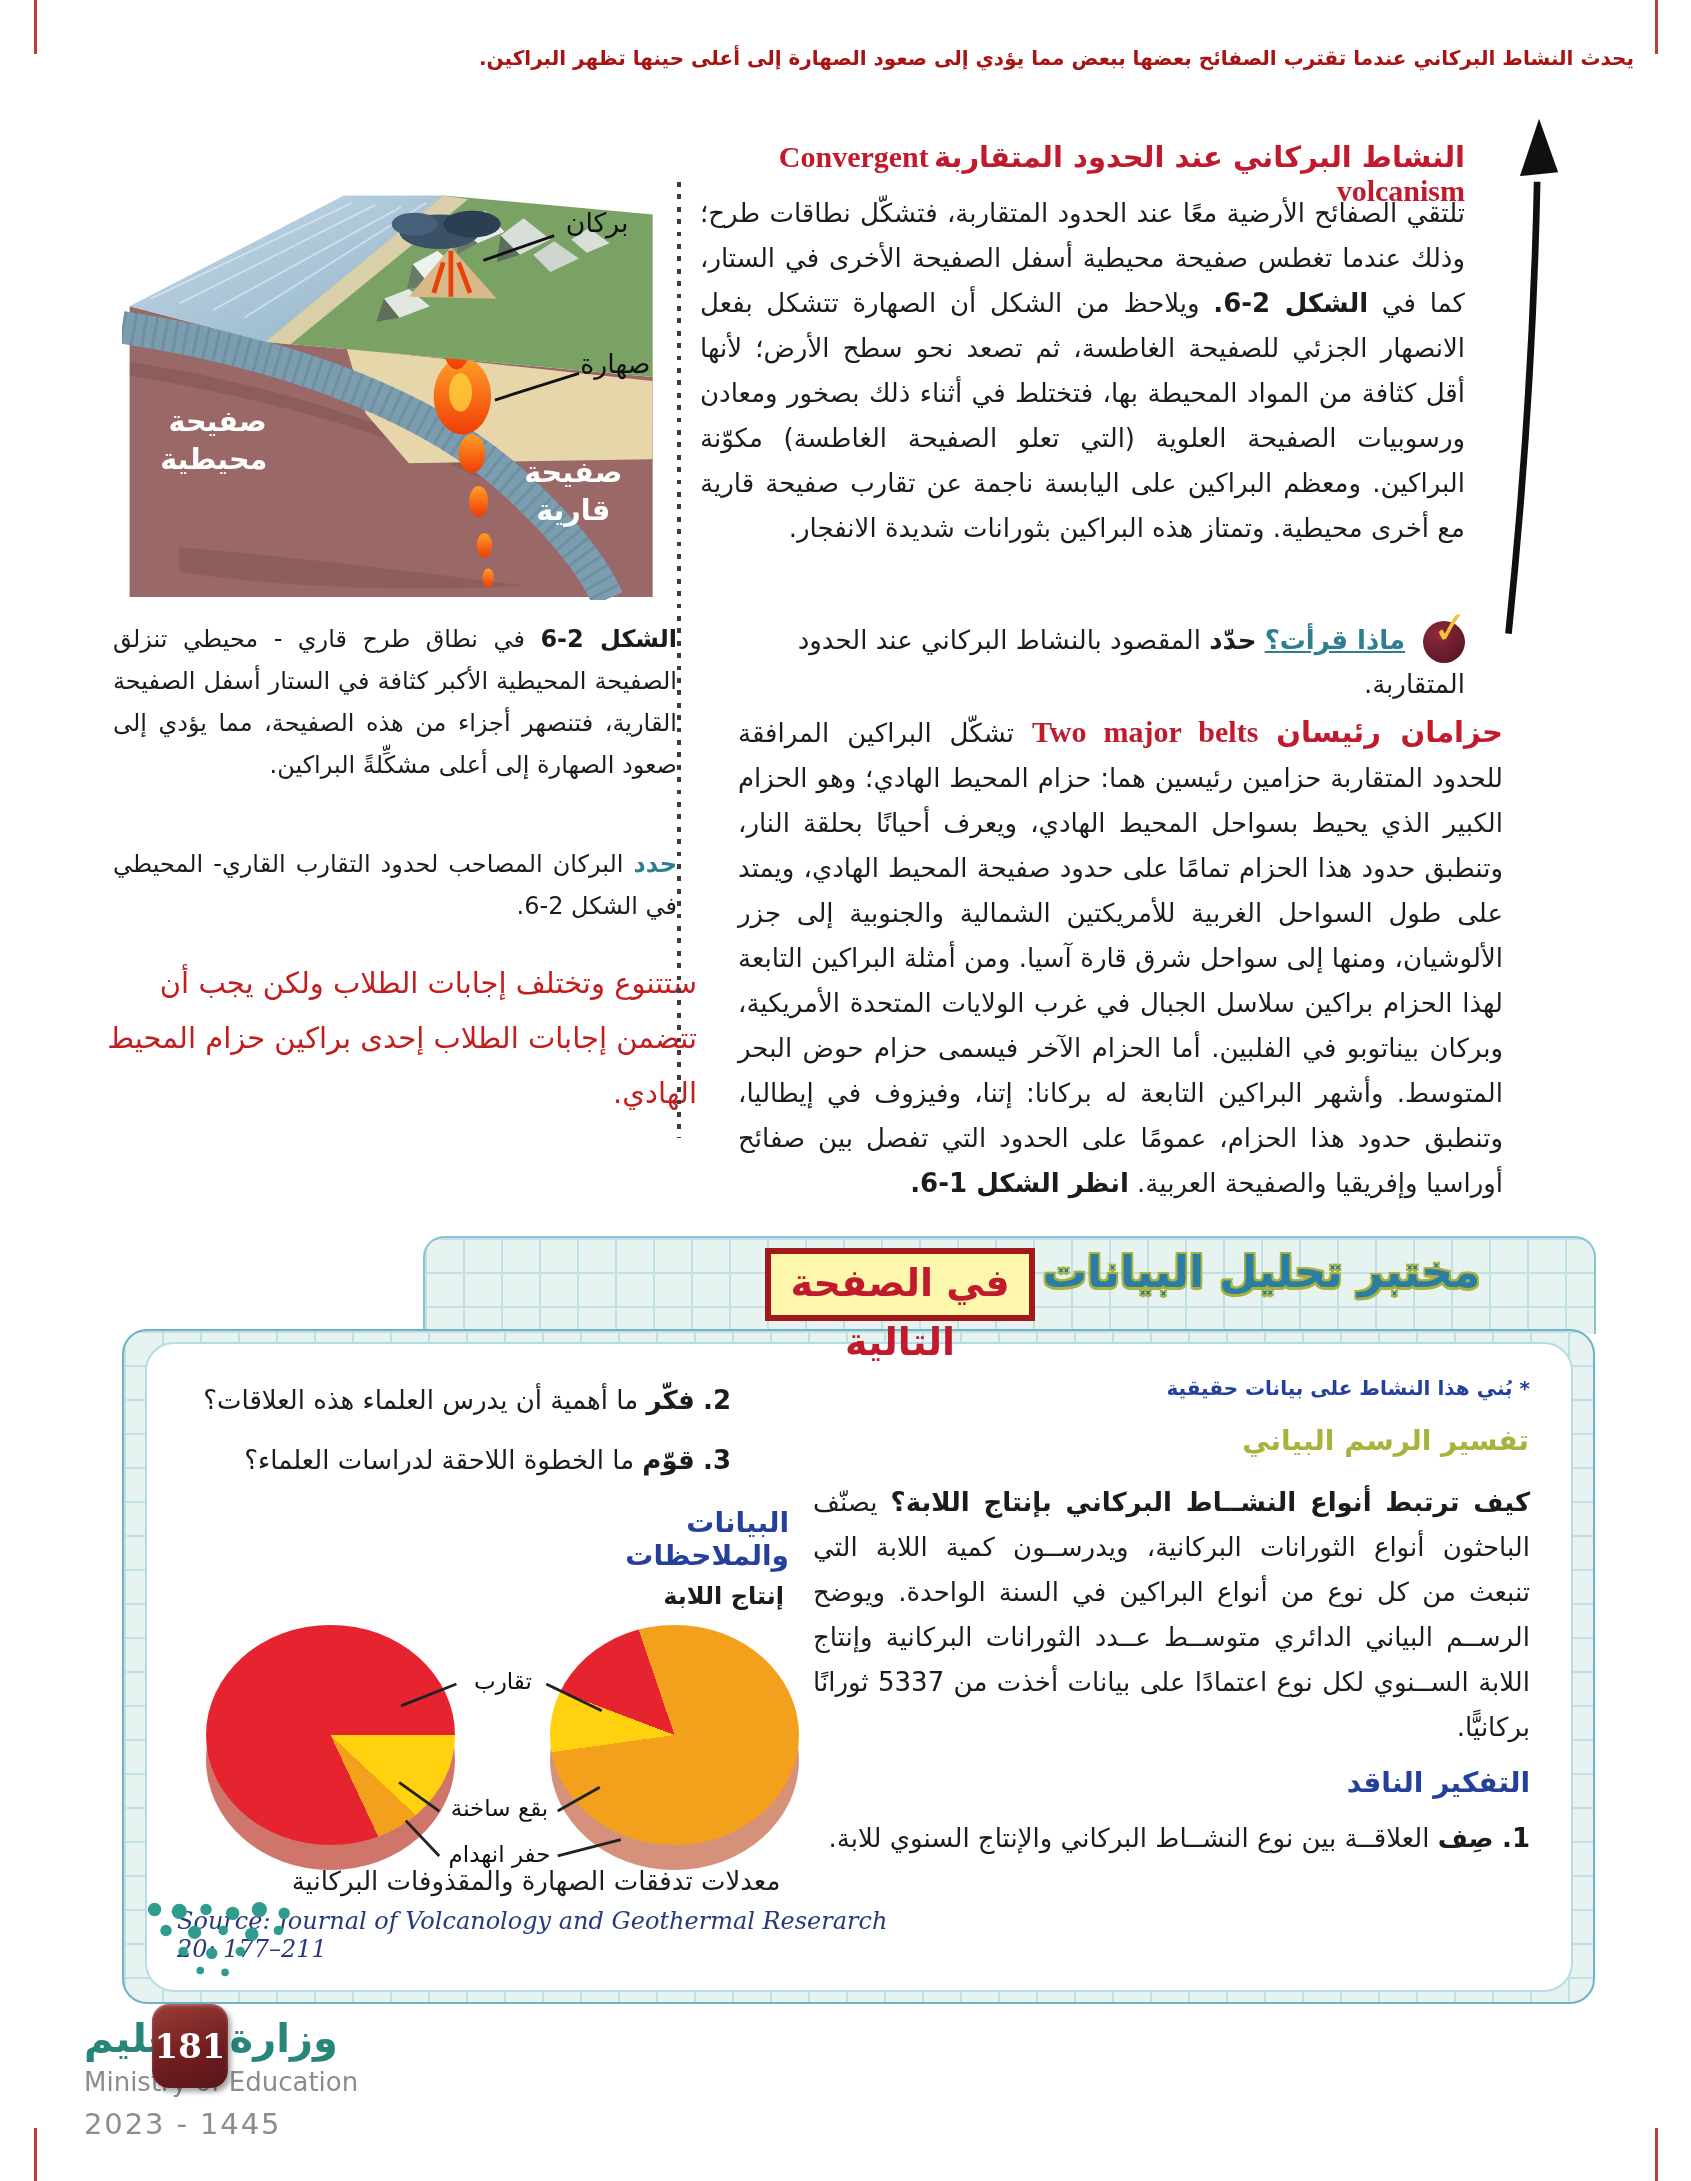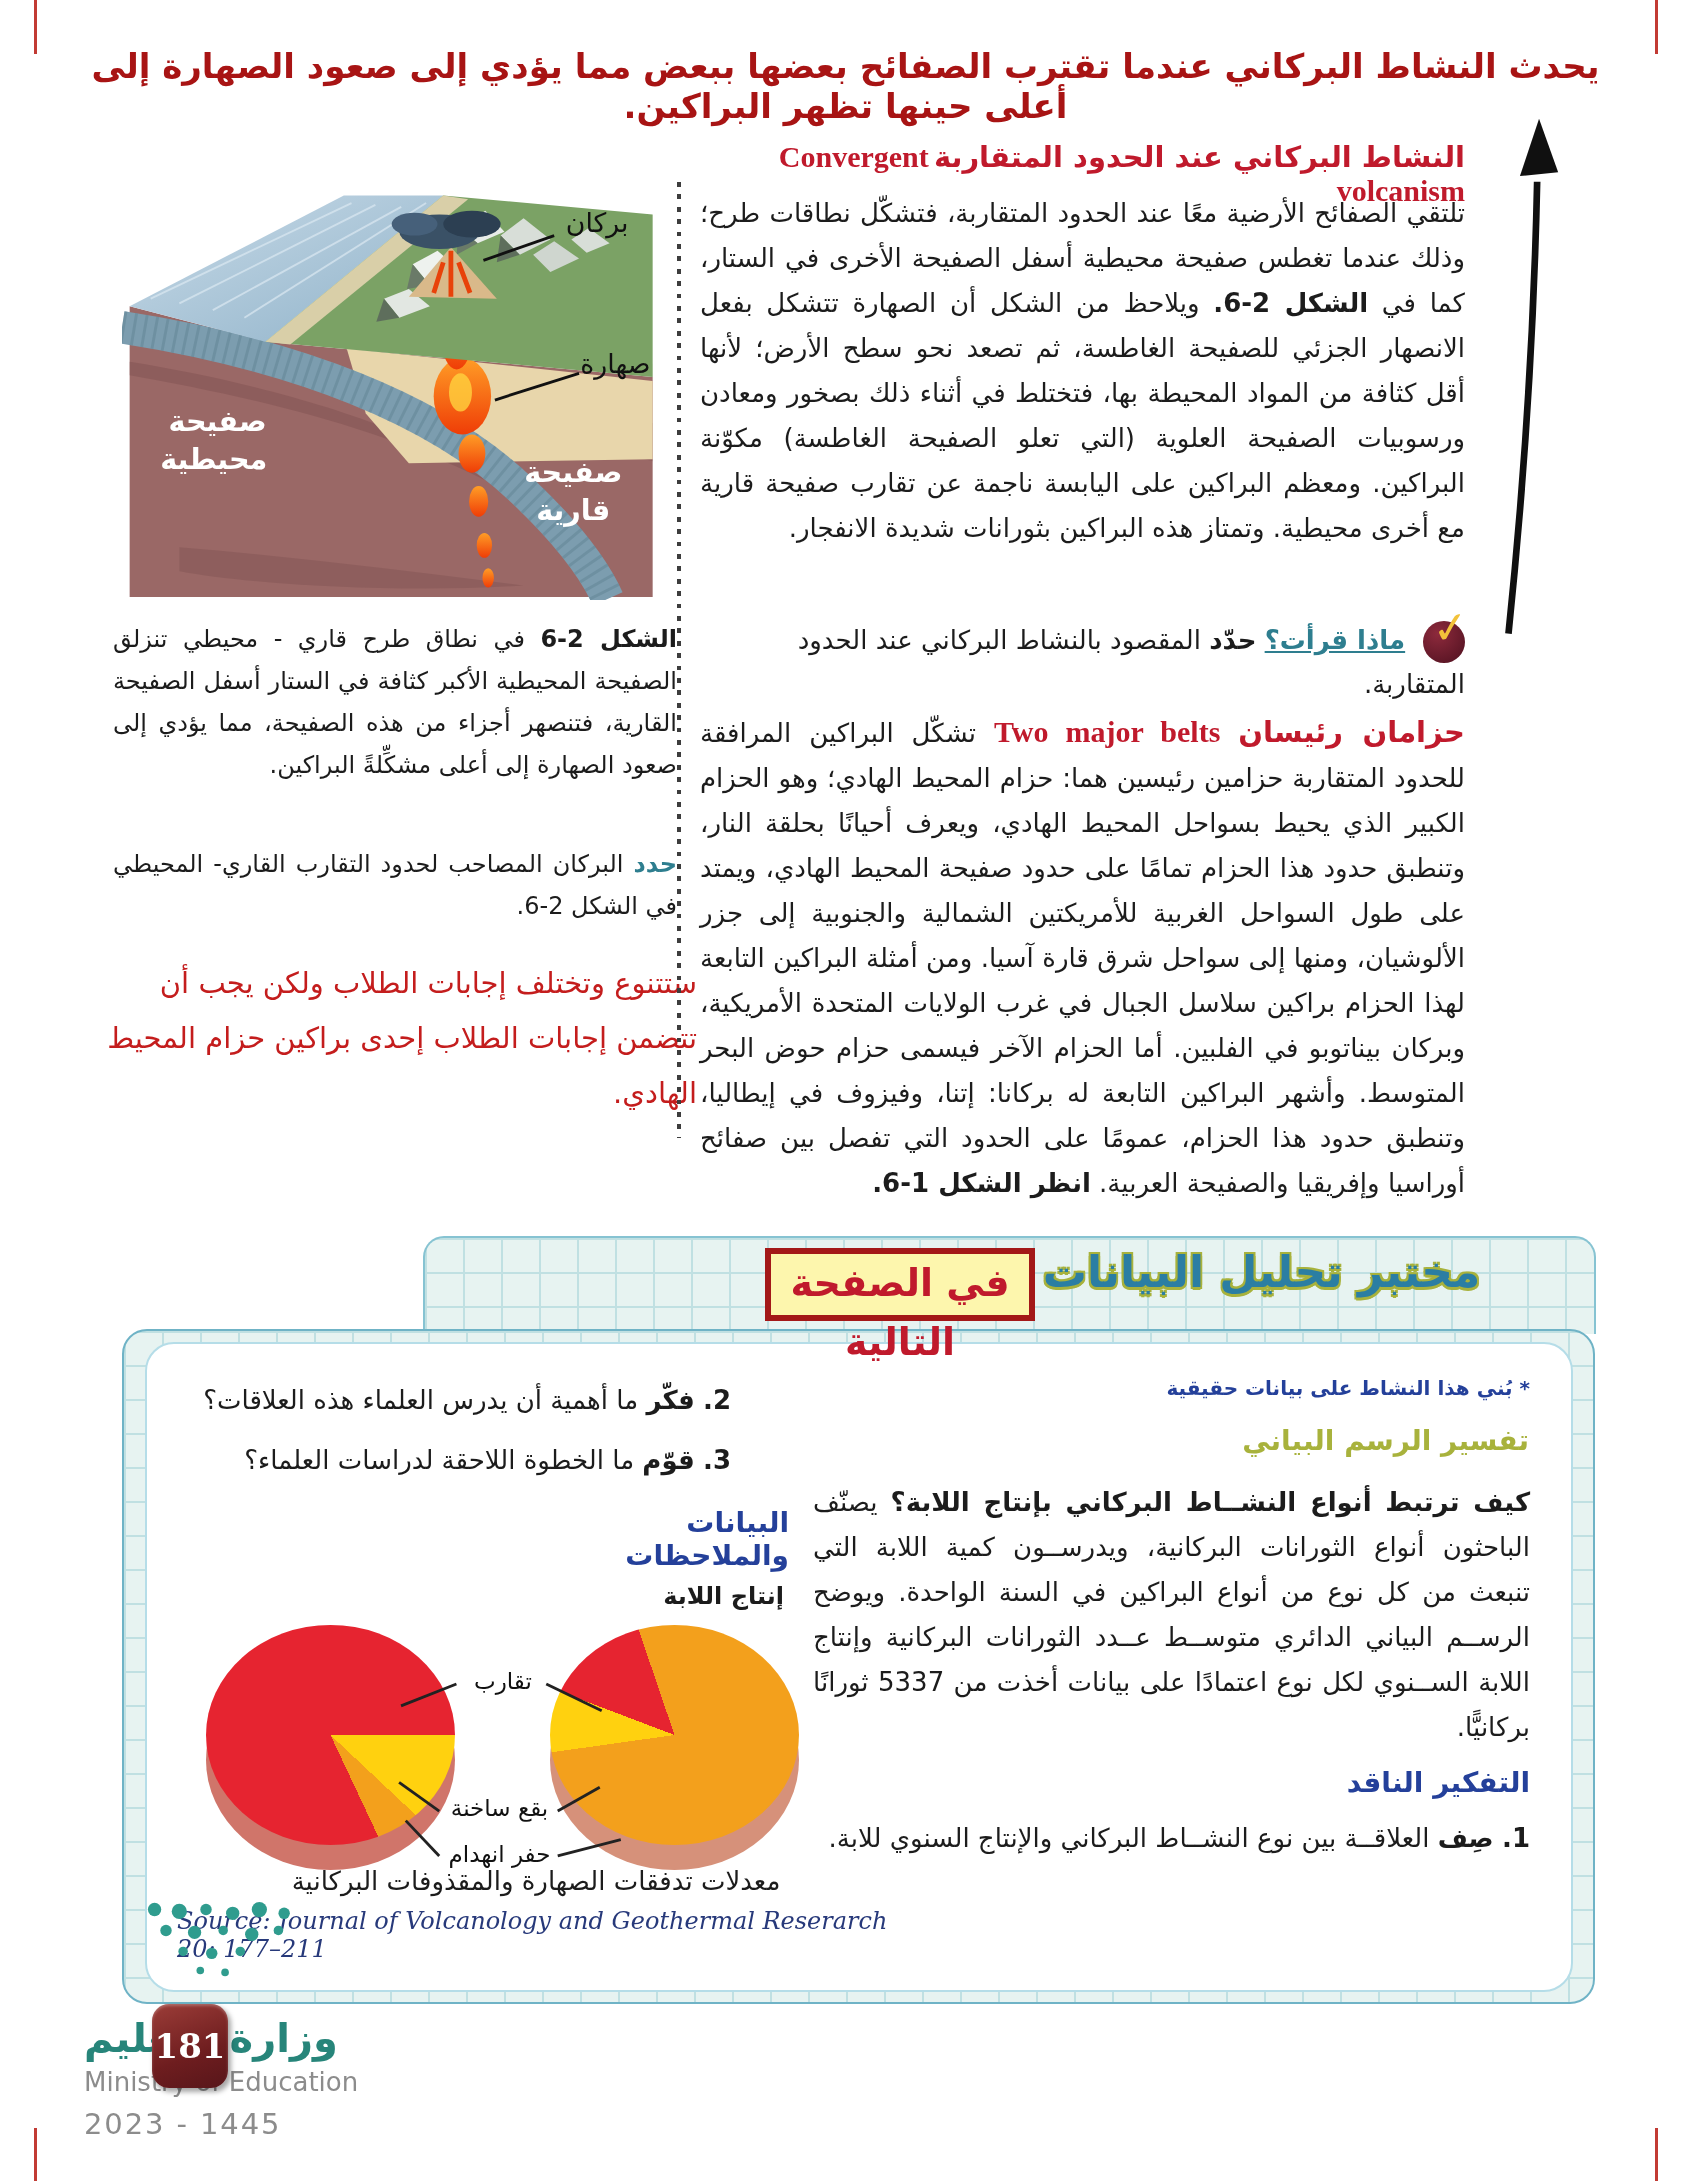--- a/index.html
+++ b/index.html
@@ -5,21 +5,21 @@
   html,body{margin:0;padding:0;background:#ffffff;}
   .page{position:relative;width:1692px;height:2181px;background:#ffffff;overflow:hidden;
         font-family:"DejaVu Sans",sans-serif;color:#1c1c1c;}
   .abs{position:absolute;}
   .rtl{direction:rtl;unicode-bidi:embed;}
   .jus{text-align:justify;}
   .b{font-weight:bold;}
   
   .crop{width:2.9px;height:54px;background:#c23b34;}
   
-  .top-summary{left:57px;top:46px;width:1577px;text-align:center;font-size:34px;font-weight:bold;color:#a81414;}
+  .top-summary{left:57px;top:46px;width:1577px;text-align:right;font-size:20px;font-weight:bold;color:#a81414;}
   
   .sec-title{font-size:29px;font-weight:bold;color:#c01a2c;}
   .latin-title{font-family:"Liberation Serif","DejaVu Serif",serif;font-weight:bold;color:#c01a2c;font-size:30px;}
   .bodytext{font-size:26px;line-height:45px;}
   .dotted-rule{left:677px;top:182px;width:3.8px;height:956px;
      background:repeating-linear-gradient(to bottom,#3d3d3d 0 4.8px,transparent 4.8px 12.4px);}
   
   .rc-line{font-size:26px;line-height:42px;}
   .rc-icon{display:inline-block;width:42px;height:42px;border-radius:50%;
      background:radial-gradient(circle at 35% 30%,#8d2a3c,#4e101f);vertical-align:middle;position:relative;margin-left:9.6px;}
@@ -169,21 +169,21 @@
     <span>تلتقي الصفائح الأرضية معًا عند الحدود المتقاربة، فتشكّل نطاقات طرح؛ وذلك عندما تغطس صفيحة محيطية أسفل الصفيحة الأخرى في الستار، كما في </span><span class="b">الشكل 2-6.</span><span> ويلاحظ من الشكل أن الصهارة تتشكل بفعل الانصهار الجزئي للصفيحة الغاطسة، ثم تصعد نحو سطح الأرض؛ لأنها أقل كثافة من المواد المحيطة بها، فتختلط في أثناء ذلك بصخور ومعادن ورسوبيات الصفيحة العلوية (التي تعلو الصفيحة الغاطسة) مكوّنة البراكين. ومعظم البراكين على اليابسة ناجمة عن تقارب صفيحة قارية مع أخرى محيطية. وتمتاز هذه البراكين بثورانات شديدة الانفجار.</span>
   </div>
 
   <div class="abs rtl rc-line" style="left:700px;top:619px;width:765px;">
     <span class="rc-icon"><span class="chk">✓</span></span>
     <span class="rc-label">ماذا قرأت؟</span>
     <span class="b">حدّد</span>
     <span>المقصود بالنشاط البركاني عند الحدود المتقاربة.</span>
   </div>
 
-  <div class="abs rtl jus bodytext" style="left:700px;top:709px;width:765px;">
+  <div class="abs rtl jus bodytext" style="left:738px;top:709px;width:765px;">
     <span class="sec-title">حزامان رئيسان</span>
     <span class="latin-title">Two major belts</span>
     <span>تشكّل البراكين المرافقة للحدود المتقاربة حزامين رئيسين هما: حزام المحيط الهادي؛ وهو الحزام الكبير الذي يحيط بسواحل المحيط الهادي، ويعرف أحيانًا بحلقة النار، وتنطبق حدود هذا الحزام تمامًا على حدود صفيحة المحيط الهادي، ويمتد على طول السواحل الغربية للأمريكتين الشمالية والجنوبية إلى جزر الألوشيان، ومنها إلى سواحل شرق قارة آسيا. ومن أمثلة البراكين التابعة لهذا الحزام براكين سلاسل الجبال في غرب الولايات المتحدة الأمريكية، وبركان بيناتوبو في الفلبين. أما الحزام الآخر فيسمى حزام حوض البحر المتوسط. وأشهر البراكين التابعة له بركانا: إتنا، وفيزوف في إيطاليا، وتنطبق حدود هذا الحزام، عمومًا على الحدود التي تفصل بين صفائح أوراسيا وإفريقيا والصفيحة العربية. </span>
     <span class="b">انظر الشكل 1-6.</span>
   </div>
 
   <svg class="abs" style="left:1472px;top:113px;" width="115" height="535" viewBox="0 0 120 560">
     <path d="M38,545 C52,410 64,260 68,72" stroke="#101010" stroke-width="7" fill="none"></path>
     <polygon points="70,6 50,66 90,62" fill="#101010"></polygon>
   </svg>

